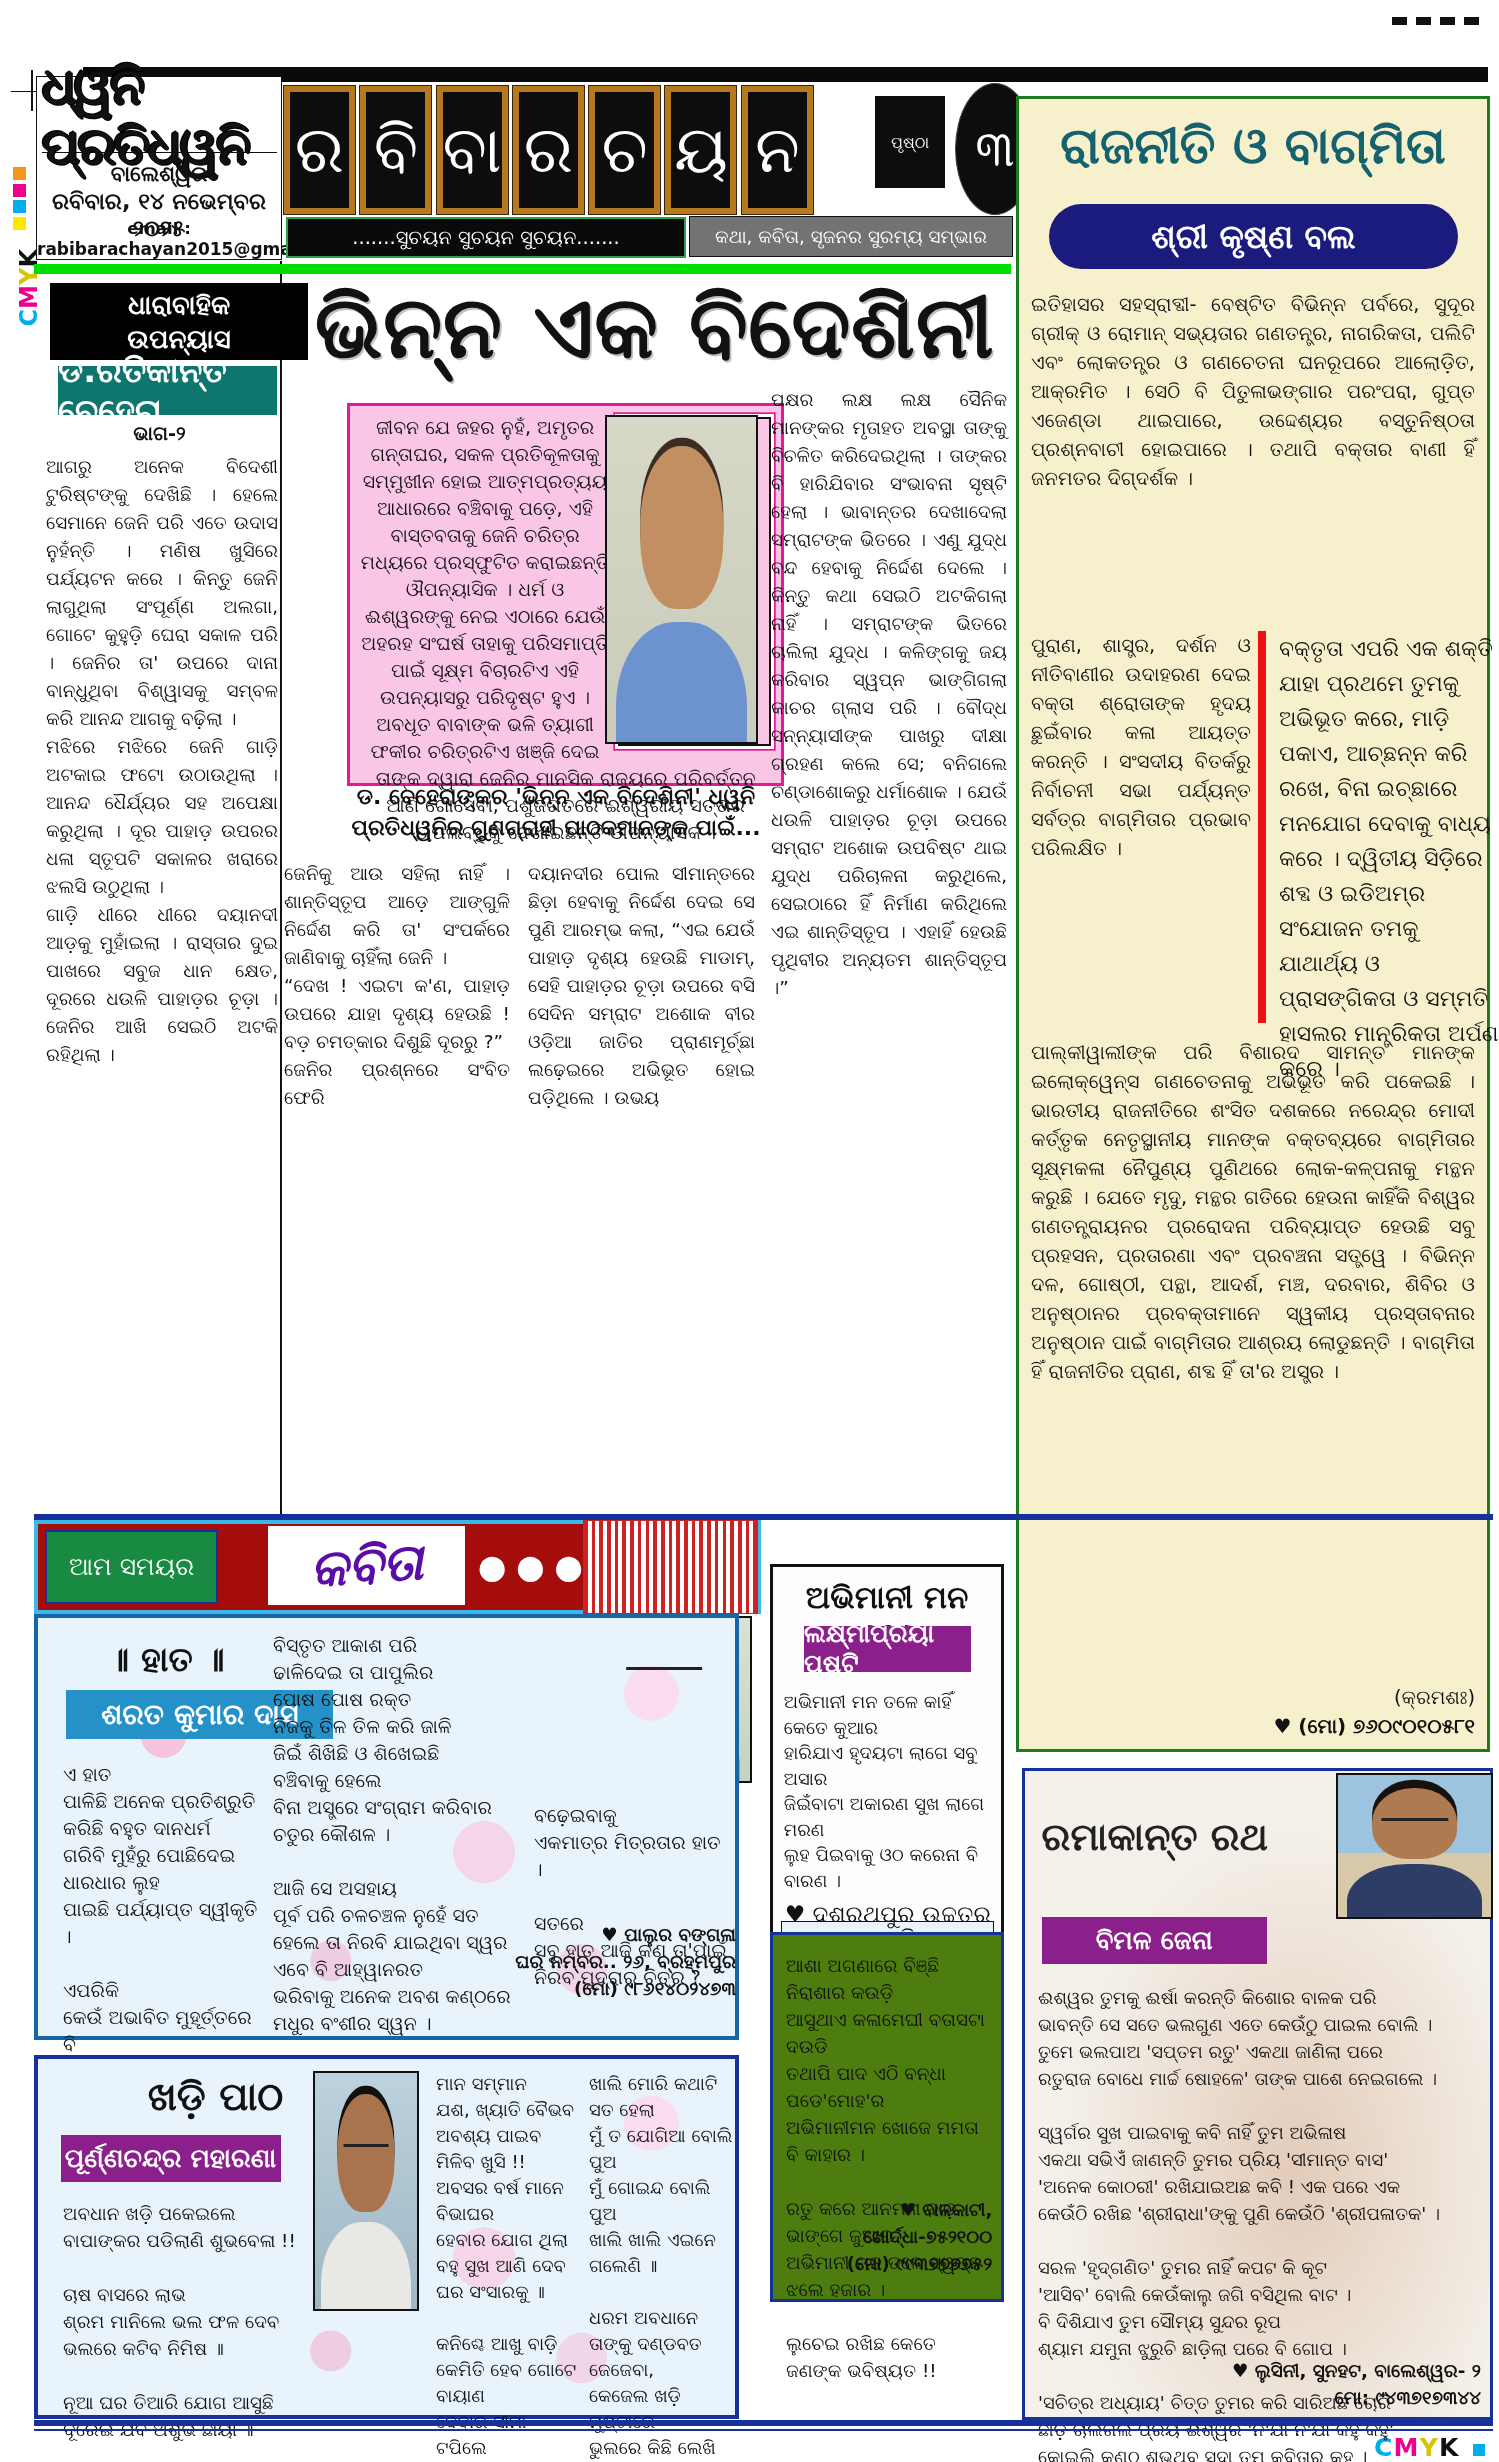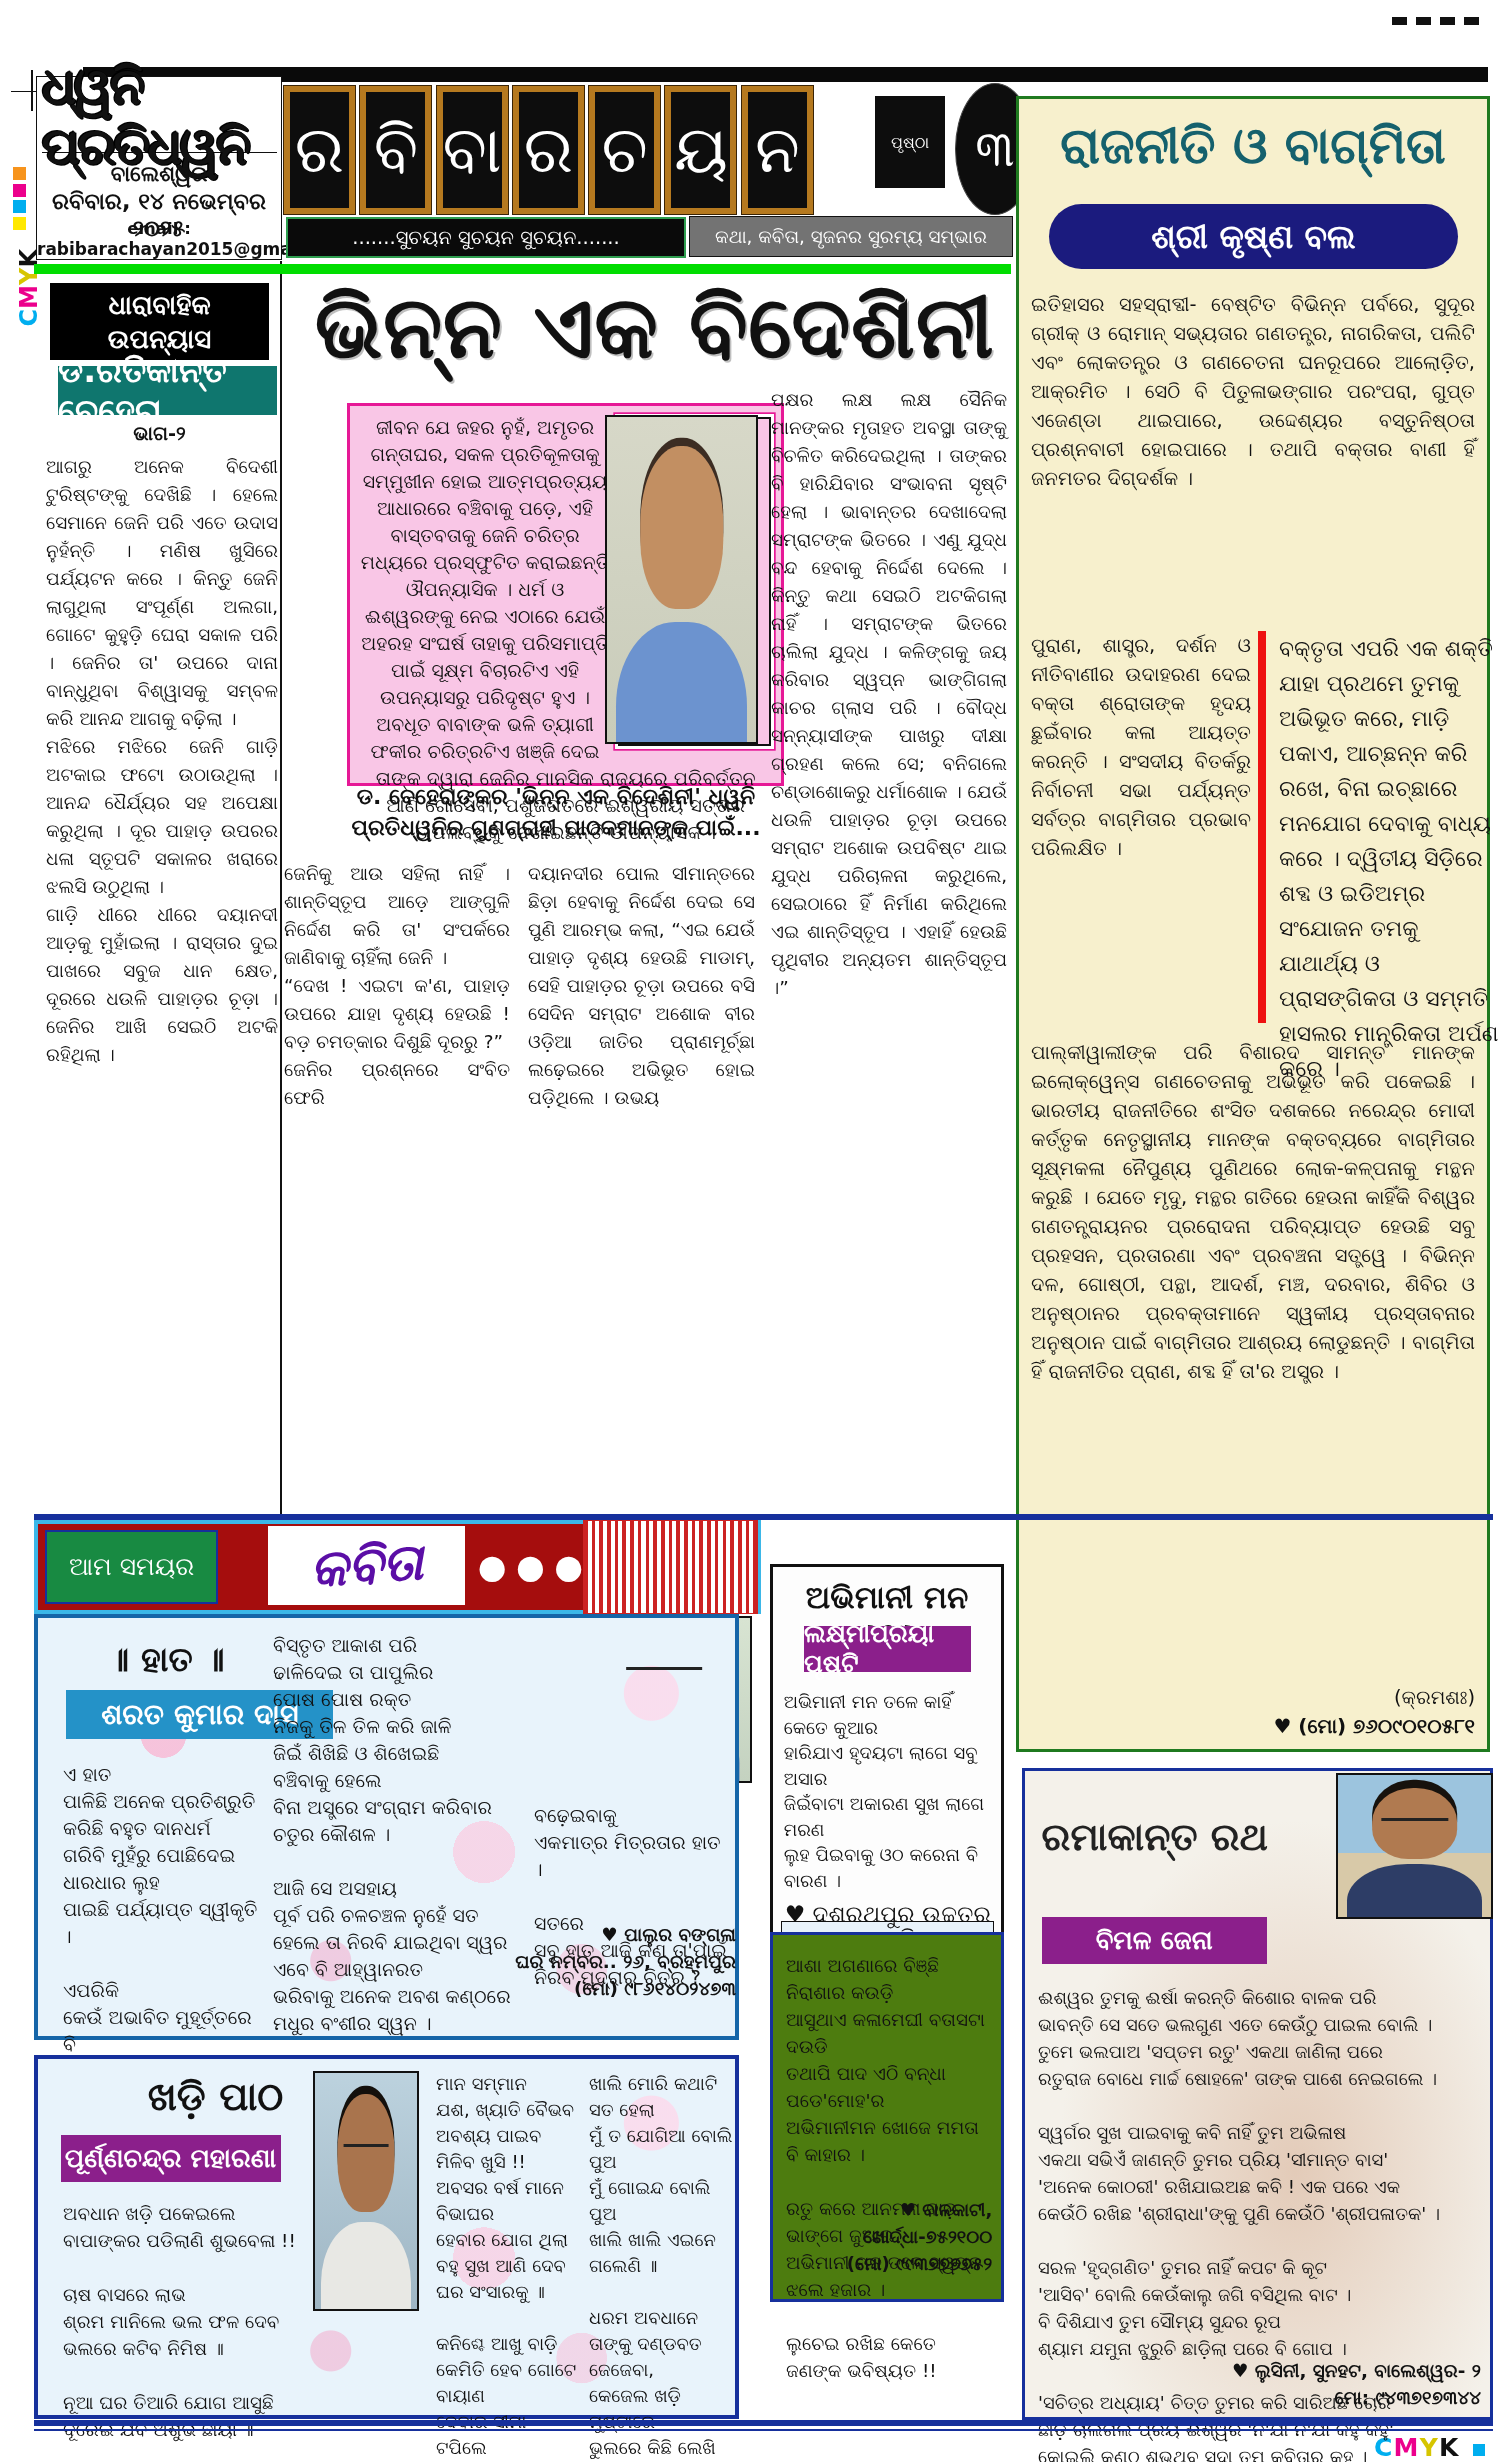--- a/index.html
+++ b/index.html
@@ -48,21 +48,21 @@
               font-size:16px;display:flex;align-items:center;justify-content:center;}
   .page-num{left:955px;top:83px;width:78px;height:130px;background:#0d0d0d;color:#fff;border-radius:50%;
             font-size:50px;display:flex;align-items:center;justify-content:center;border:1.8px solid #444;}
   .strip-a{left:286px;top:217px;width:396px;height:37px;background:#0a0a0a;border:2.4px solid #2e9e4f;
            color:#fff;font-size:19.5px;display:flex;align-items:center;justify-content:center;}
   .strip-b{left:689px;top:216px;width:322px;height:39px;background:#737373;border:1.8px solid #111;
            color:#fff;font-size:18.4px;display:flex;align-items:center;justify-content:center;}
   .green-bar{left:34px;top:264px;width:977px;height:10px;background:#00dd00;}
 
   
-  .sn-kicker{left:50px;top:283px;width:219px;height:77px;background:#000;color:#fff;font-size:26px;
+  .sn-kicker{left:50px;top:283px;width:258px;height:77px;background:#000;color:#fff;font-size:26px;
              font-weight:bold;display:flex;align-items:center;justify-content:center;line-height:34px;}
   .sn-author{left:58px;top:366px;width:219px;height:49px;background:#0f766e;color:#fff;font-size:34px;
              font-weight:bold;display:flex;align-items:center;justify-content:center;}
   .sn-part{left:50px;top:422px;width:219px;font-size:19.5px;font-weight:bold;}
   .sn-body{left:46px;top:453px;width:232px;height:1057px;font-size:18.4px;line-height:28px;}
 
   
   .headline{left:296px;top:277px;width:717px;font-size:86px;font-weight:800;letter-spacing:0.6px;
             text-shadow:1.8px 1.8px 0 rgba(0,0,0,.25);}
   .pink-box{left:347px;top:403px;width:410px;height:360px;border:3.6px solid #e61896;background:#f9c6e6;

